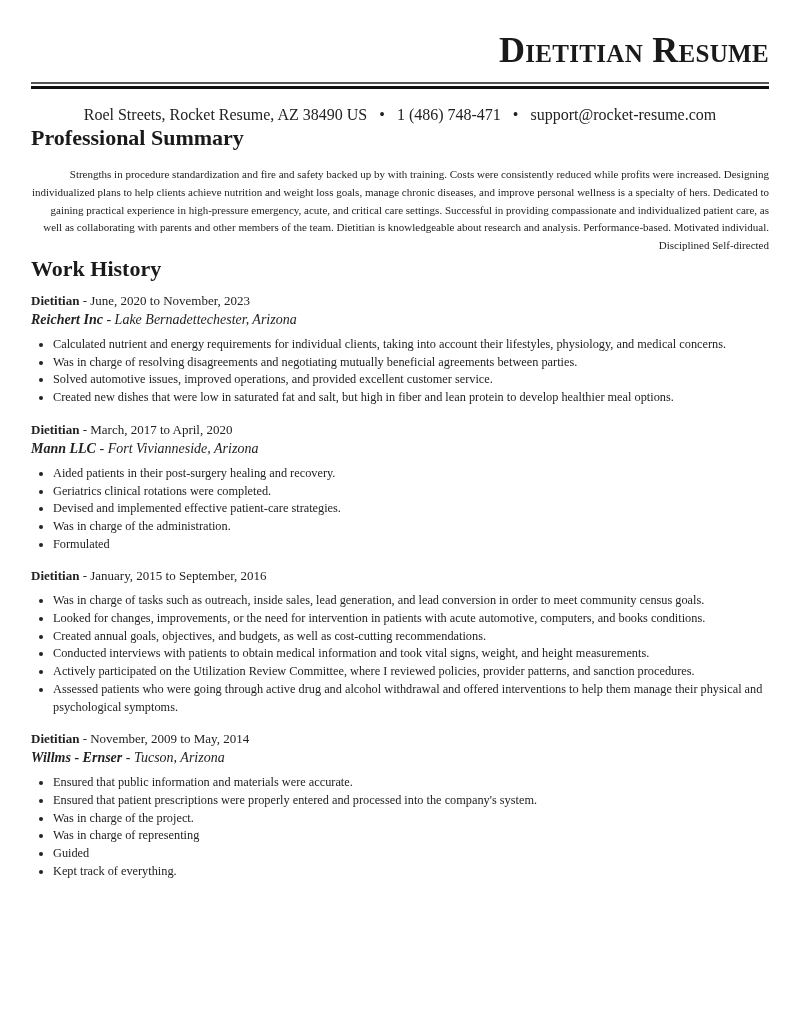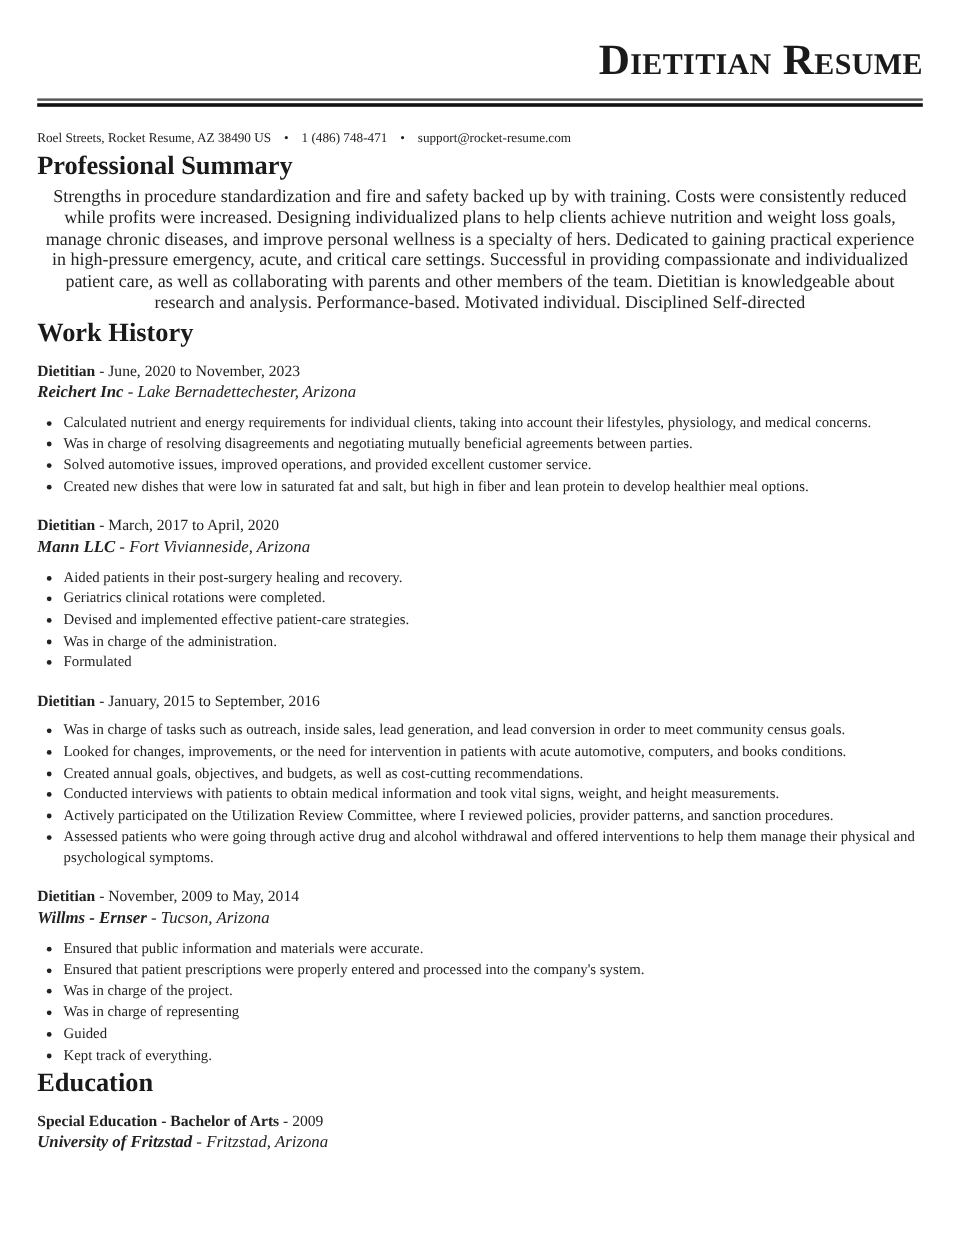--- a/index.html
+++ b/index.html
@@ -32,42 +32,43 @@
     }
     .rule {
       margin-top: 4px;
       height: 6px;
       border-top: 2px solid #555555;
       border-bottom: 3px solid #111111;
       box-sizing: content-box;
       height: 2px;
     }
     .contact {
-      font-size: 11px;
+      text-align: center;
+      font-size: 16px;
       margin-top: 17px;
       line-height: 18px;
       color: #222222;
     }
     .contact .sep {
       margin: 0 8px;
     }
     h2.section-title {
       font-weight: bold;
       font-size: 22px;
       margin: 0;
       color: #1a1a1a;
       line-height: 28px;
     }
     .summary-title { margin-top: 22px; }
     .summary-text {
-      font-size: 15px;
+      font-size: 11px;
       line-height: 17.8px;
-      margin-top: 4px;
+      margin-top: 14px;
       color: #222222;
-      text-align: center;
+      text-align: right;
     }
     .work-title { margin-top: 12px; }
     .job { margin-top: 8px; }
     .job + .job { margin-top: 13px; }
     .job-line {
       font-size: 13px;
       line-height: 19px;
     }
     .job-line b { font-weight: bold; }
     .company-line {
@@ -155,21 +156,14 @@
         <li>Ensured that public information and materials were accurate.</li>
         <li>Ensured that patient prescriptions were properly entered and processed into the company's system.</li>
         <li>Was in charge of the project.</li>
         <li>Was in charge of representing</li>
         <li>Guided</li>
         <li>Kept track of everything.</li>
       </ul>
     </div>
   </section>
 
-  <section>
-    <h2 class="section-title edu-title">Education</h2>
-    <div class="edu">
-      <div class="job-line"><b>Special Education - Bachelor of Arts</b><span> - 2009</span></div>
-      <div class="company-line"><b>University of Fritzstad</b><span> - Fritzstad, Arizona</span></div>
-    </div>
-  </section>
 
 </div>
 
 </body></html>

